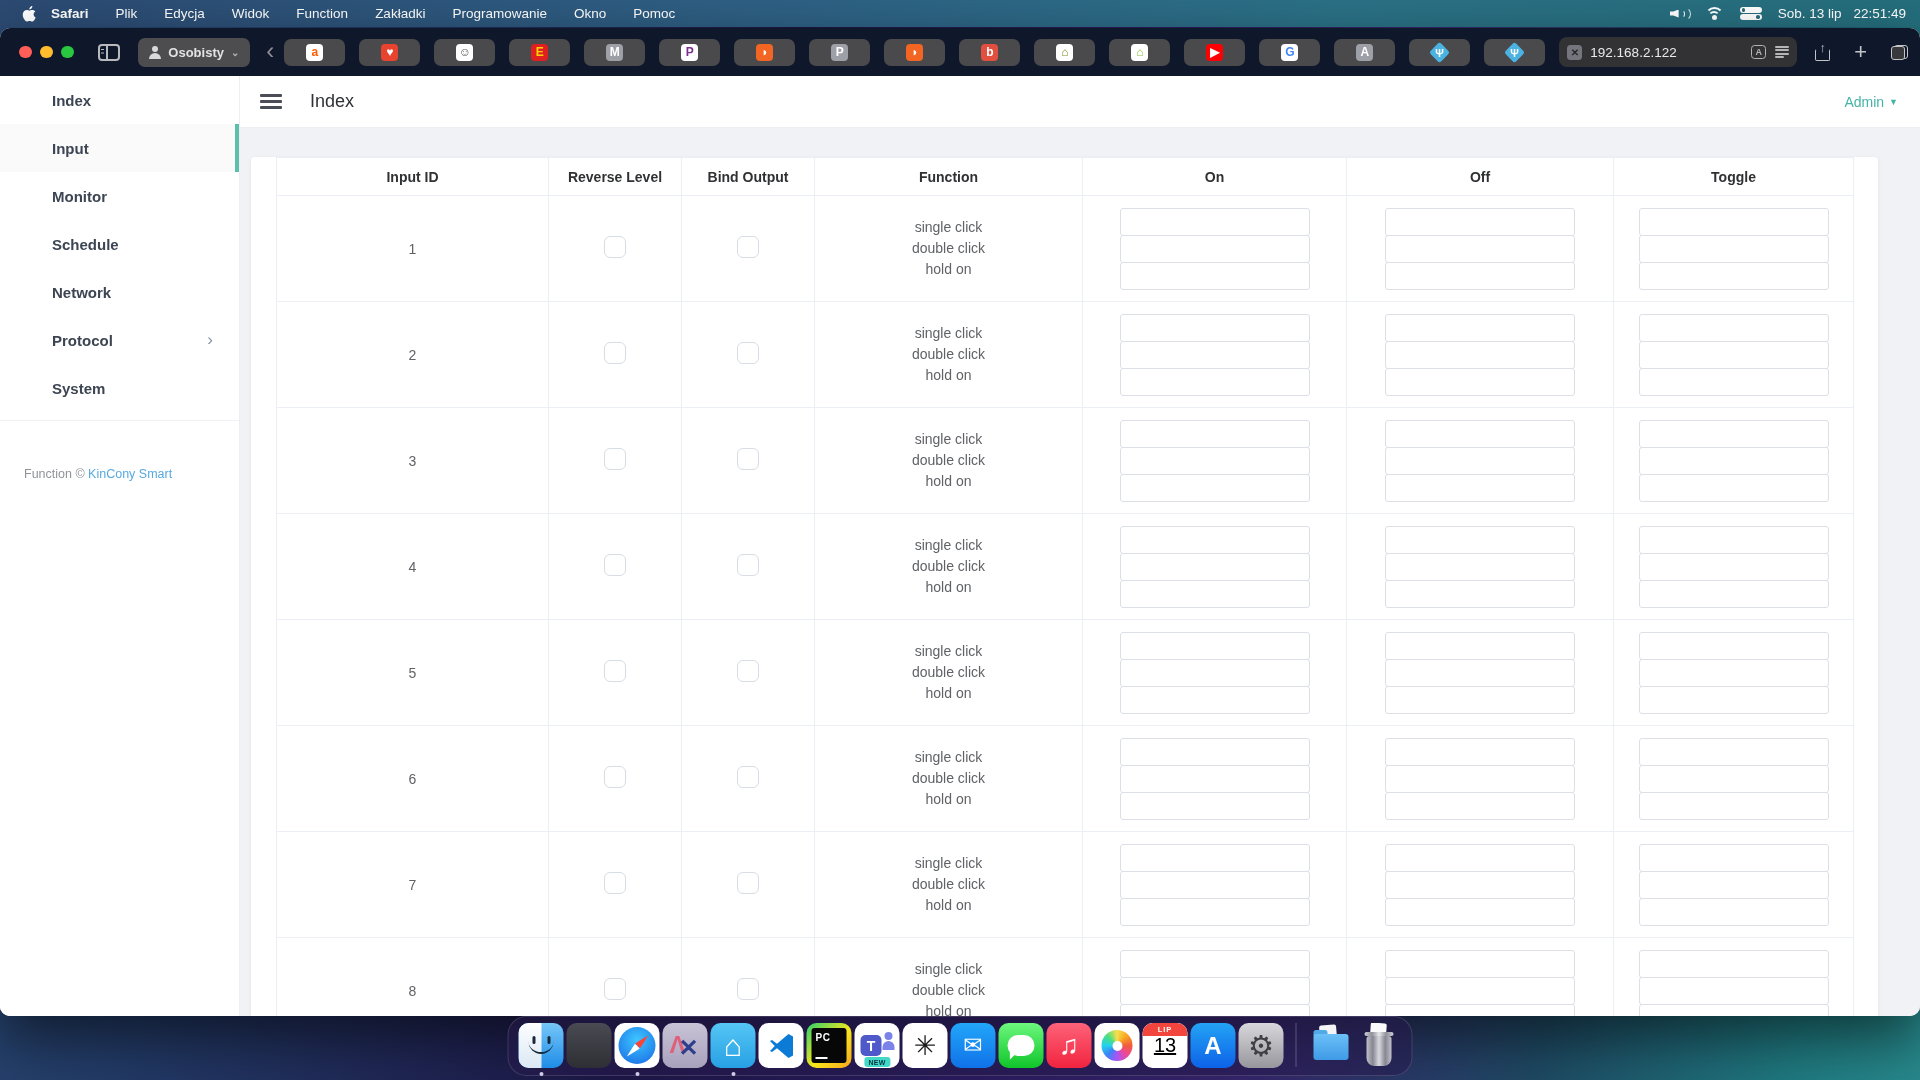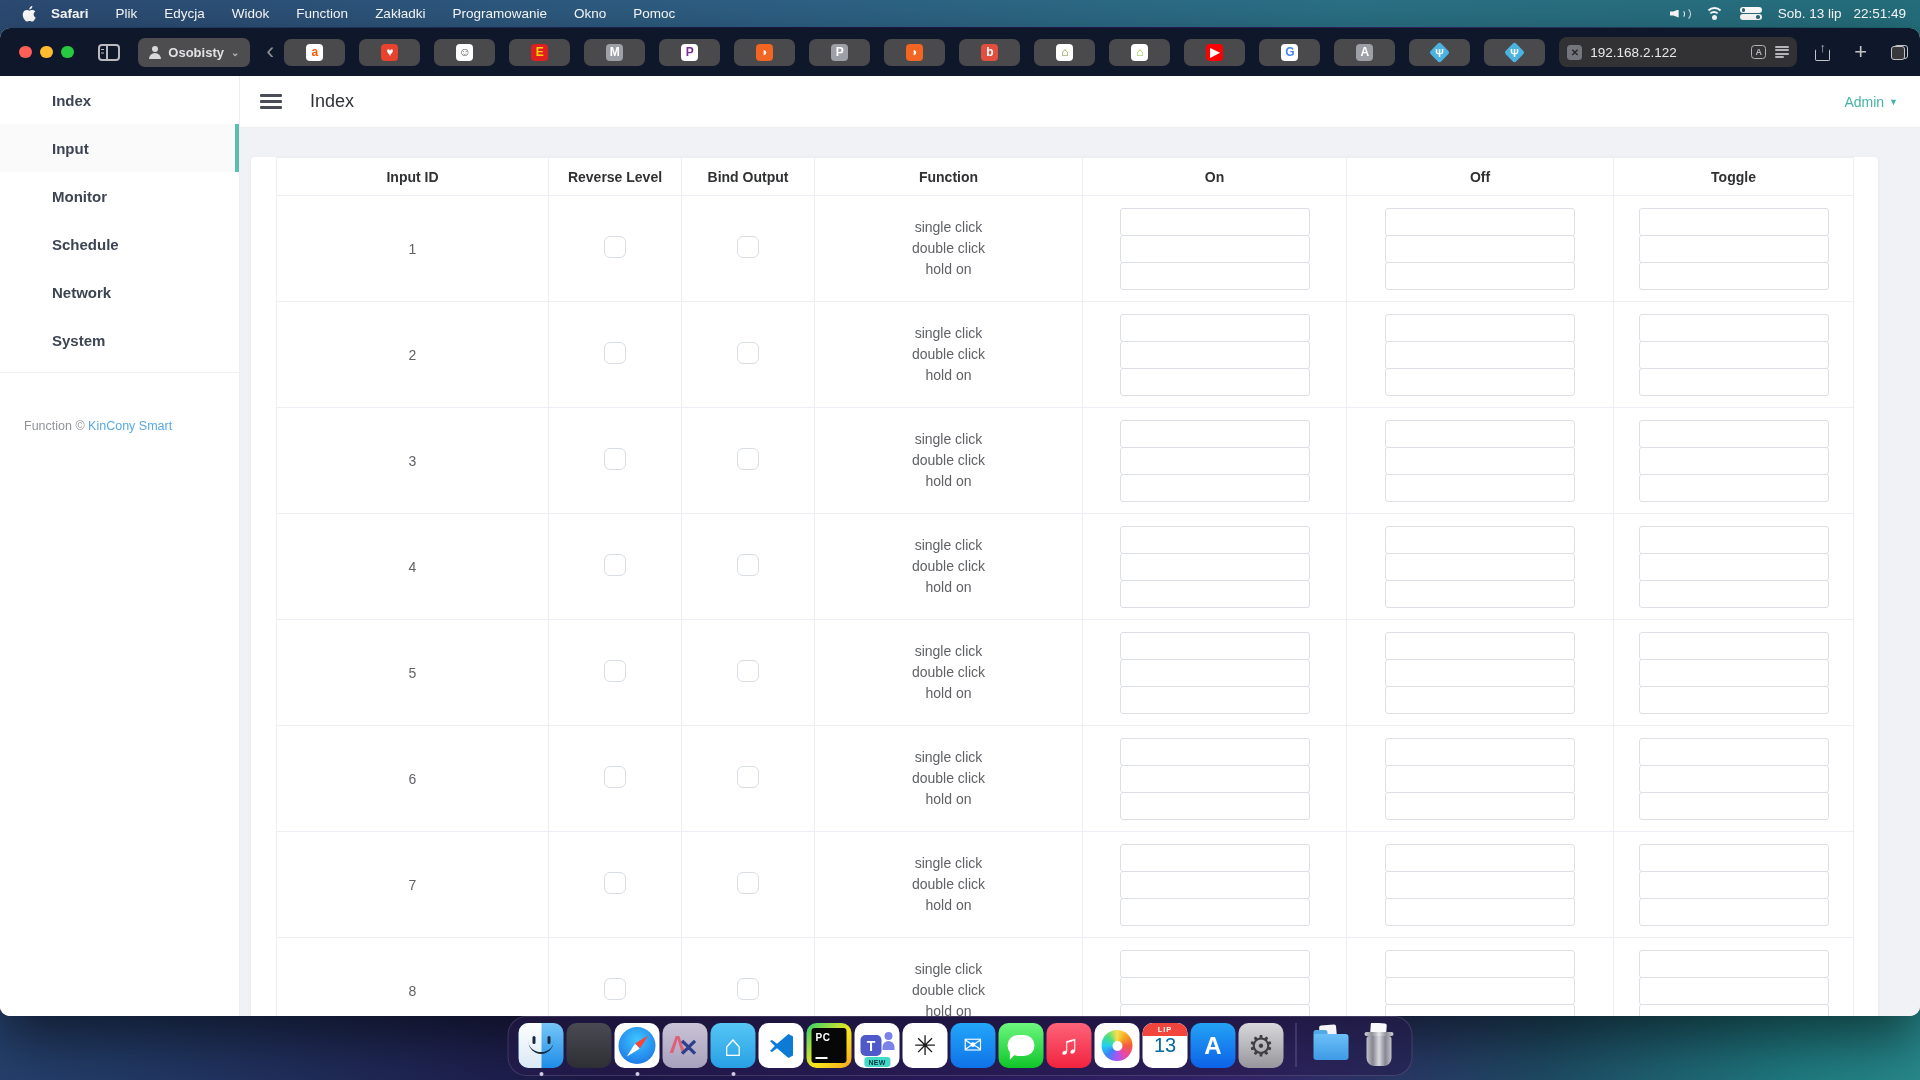--- a/index.html
+++ b/index.html
@@ -150,21 +150,21 @@
   .ic-msg{background:linear-gradient(180deg,#6cf77d,#10c52a);}
   .ic-msg .bub{position:relative;width:27px;height:21px;background:#fff;border-radius:11px;}
   .ic-msg .bub::after{content:"";position:absolute;left:2px;bottom:-4px;width:8px;height:8px;background:#fff;clip-path:polygon(0 100%,0 0,100% 0);}
   
   .ic-photos{background:#fff;}
   .ic-photos .fl{width:31px;height:31px;border-radius:50%;background:conic-gradient(#f9e04c,#f7a425,#f25c3c,#ec4899,#a855f7,#3b82f6,#22d3ee,#4ade80,#f9e04c);position:relative;}
   .ic-photos .fl::after{content:"";position:absolute;left:50%;top:50%;transform:translate(-50%,-50%);width:10px;height:10px;border-radius:50%;background:#fff;}
   
   .ic-cal{background:#fff;flex-direction:column;}
   .ic-cal .mo{position:absolute;top:0;left:0;right:0;height:13px;background:#f1453d;border-radius:10px 10px 0 0;color:#fff;font-size:7.5px;font-weight:800;text-align:center;line-height:13px;letter-spacing:1px;}
-  .ic-cal .dy{font-size:20px;color:#0369a1;}
+  .ic-cal .dy{font-size:20px;color:#000000;text-decoration:underline;}
   
   .ic-folder{background:transparent;}
   .ic-folder .paper{position:absolute;left:11px;top:2px;width:17px;height:14px;background:#f4f4f6;border-radius:2px;transform:rotate(-5deg);}
   .ic-folder .tab{position:absolute;left:5px;top:7px;width:14px;height:6px;background:#52a9e8;border-radius:2.5px 2.5px 0 0;}
   .ic-folder .body{position:absolute;left:5px;top:11px;width:35px;height:26px;background:linear-gradient(180deg,#6cc0f7,#3f9ae6);border-radius:3px;}
   
   .ic-trash{background:transparent;}
   .ic-trash .paper{position:absolute;left:14px;top:0;width:16px;height:11px;background:#fafafa;border-radius:2px;transform:rotate(4deg);}
   .ic-trash .rim{position:absolute;left:8px;top:9px;width:29px;height:4px;border-radius:2px;background:linear-gradient(90deg,#cfd0d6,#8f9099 25%,#e6e7eb 50%,#8f9099 75%,#cfd0d6);}
   .ic-trash .can{position:absolute;left:10px;top:13px;width:25px;height:30px;border-radius:3px 3px 8px 8px;background:linear-gradient(90deg,#c9cad0,#8b8c95 25%,#e2e3e8 50%,#8b8c95 75%,#c9cad0);opacity:.95;}
@@ -347,20 +347,24 @@
           <li>
             <span>Monitor</span>
           </li>
           <li>
             <span>Schedule</span>
           </li>
           <li>
             <span>Network</span>
           </li>
           <li>
+            <span>Protocol</span>
+            <span class="arrow">›</span>
+          </li>
+          <li>
             <span>System</span>
           </li>
         </ul>
       <div class="sb-divider"></div>
       <div class="copyright">
         <span>Function © </span><a href="#">KinCony Smart</a>
       </div>
     </div>
 
     <div class="main">

